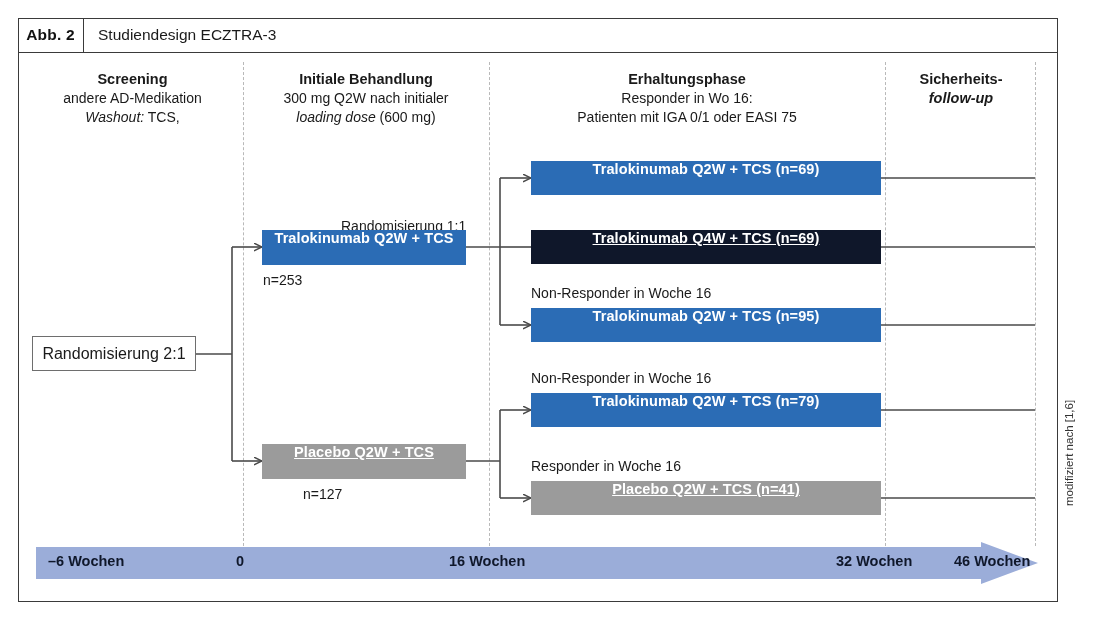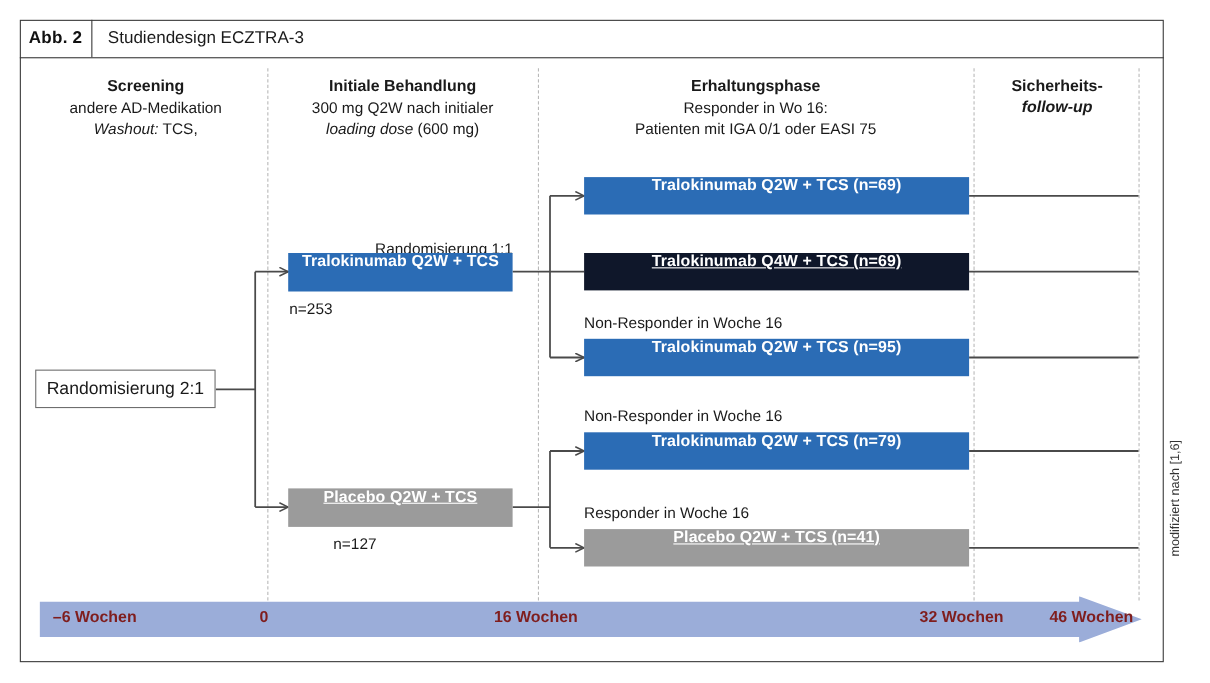--- a/index.html
+++ b/index.html
@@ -151,21 +151,21 @@
     position: absolute;
     left: 0;
     top: 0;
     width: 1002px;
     height: 42px;
   }
   .tl-label {
     position: absolute;
     font-weight: bold;
     font-size: 14.5px;
-    color: #7f1d1d;
+    color: #0f172a;
     white-space: nowrap;
     top: 11px;
   }
 
   
   .source-note {
     position: absolute;
     left: 1063px;
     top: 506px;
     font-size: 11.5px;

